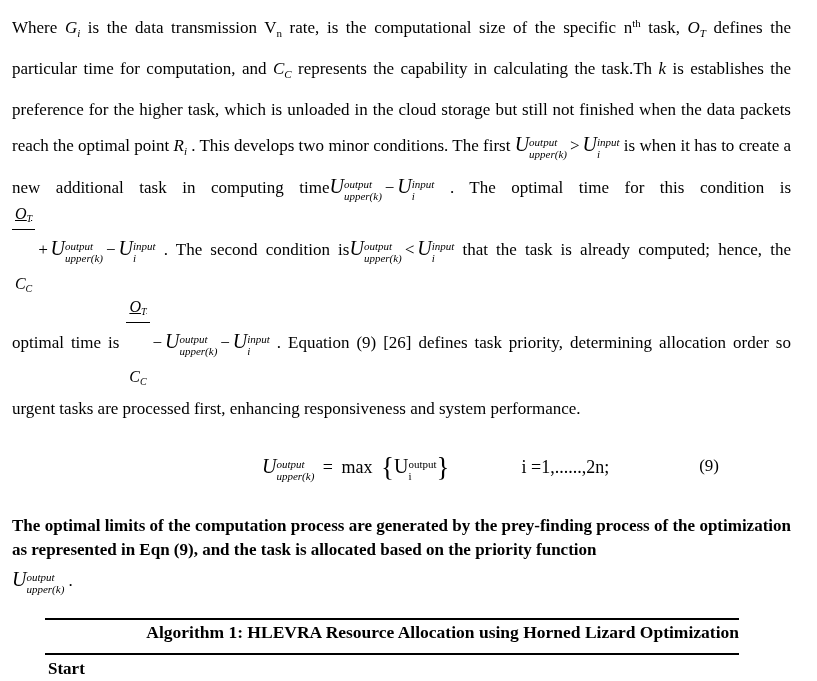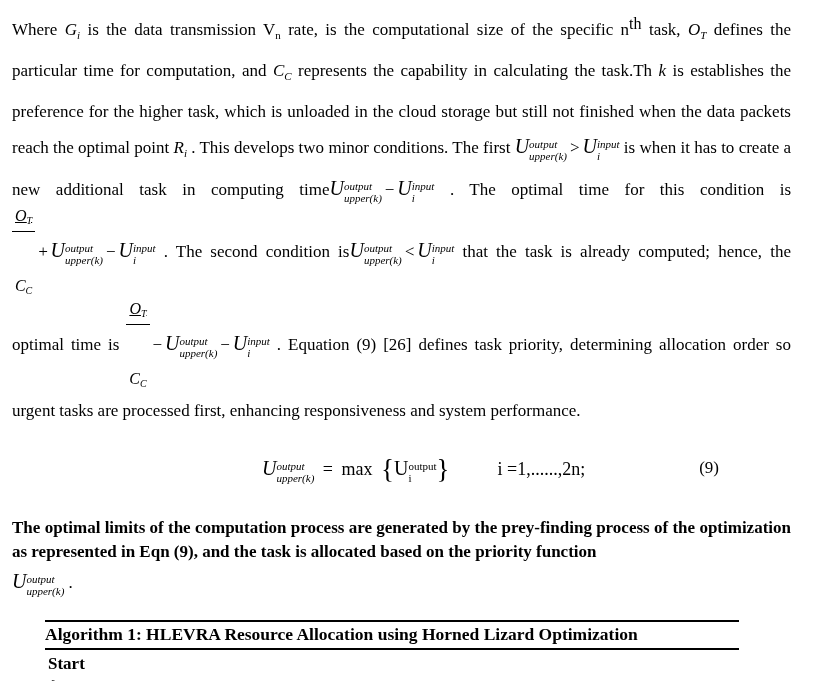--- a/index.html
+++ b/index.html
@@ -11,42 +11,42 @@
   }
   .page{padding:6px 26px 0 12px;}
   
   .p1{text-align:justify;line-height:35px;margin:0 0 6px 0;}
   .p2{text-align:justify;line-height:24px;margin:14px 0 0 0;font-weight:bold;}
   
   .m{white-space:nowrap;}
   .it{font-style:italic;}
   .up{font-style:normal;}
   .vsb{font-size:11px;vertical-align:-4px;}   
-  .vsp{font-size:16px;vertical-align:6px;}    
+  .vsp{font-size:11px;vertical-align:6px;}    
   .uterm{white-space:nowrap;}
   .uv{font-style:italic;font-size:20px;}
   .uscr{display:inline-block;vertical-align:-7px;font-size:11px;line-height:12px;text-align:left;}
   .uscr span{display:block;}
   .op{padding:0 2px;}
   .frac{display:inline-block;vertical-align:middle;text-align:center;line-height:18px;font-size:16px;}
   .frac .num{display:block;border-bottom:1.5px solid #000;padding:0 3px 1px 3px;text-decoration:underline;}
   .frac .den{display:block;padding-top:1px;margin-top:44px;}
   .fsb{font-size:10px;vertical-align:-3px;}
   
   .equation{position:relative;margin:16px 0 24px 0;height:48px;line-height:48px;}
   .eq-body{margin-left:250px;font-size:18px;}
   .bb{font-size:27px;vertical-align:-3px;font-weight:400;}
-  .eq-range{margin-left:48px;}
+  .eq-range{margin-left:72px;}
   .eq-number{position:absolute;right:72px;top:0;}
   
   .p2-end{line-height:30px;margin:2px 0 0 0;}
   
   .algo{margin-top:22px;}
   .algo-rule{height:0;border-top:2px solid #000;margin-left:33px;width:694px;}
-  .algo-title{font-weight:bold;text-align:left;margin-left:33px;width:694px;padding:2px 0 3px 0;font-size:17.5px;}
+  .algo-title{font-weight:bold;text-align:right;margin-left:33px;width:694px;padding:2px 0 10px 0;font-size:17.5px;}
   .algo-body{margin-top:2px;}
   .al{line-height:23px;}
   .ind0{margin-left:36px;}
   .ind1{margin-left:103px;}
   .ind2{margin-left:138px;}
   .bold{font-weight:bold;}
   .al .bb2{font-size:20px;vertical-align:-2px;}
 </style>
 </head>
 <body>

